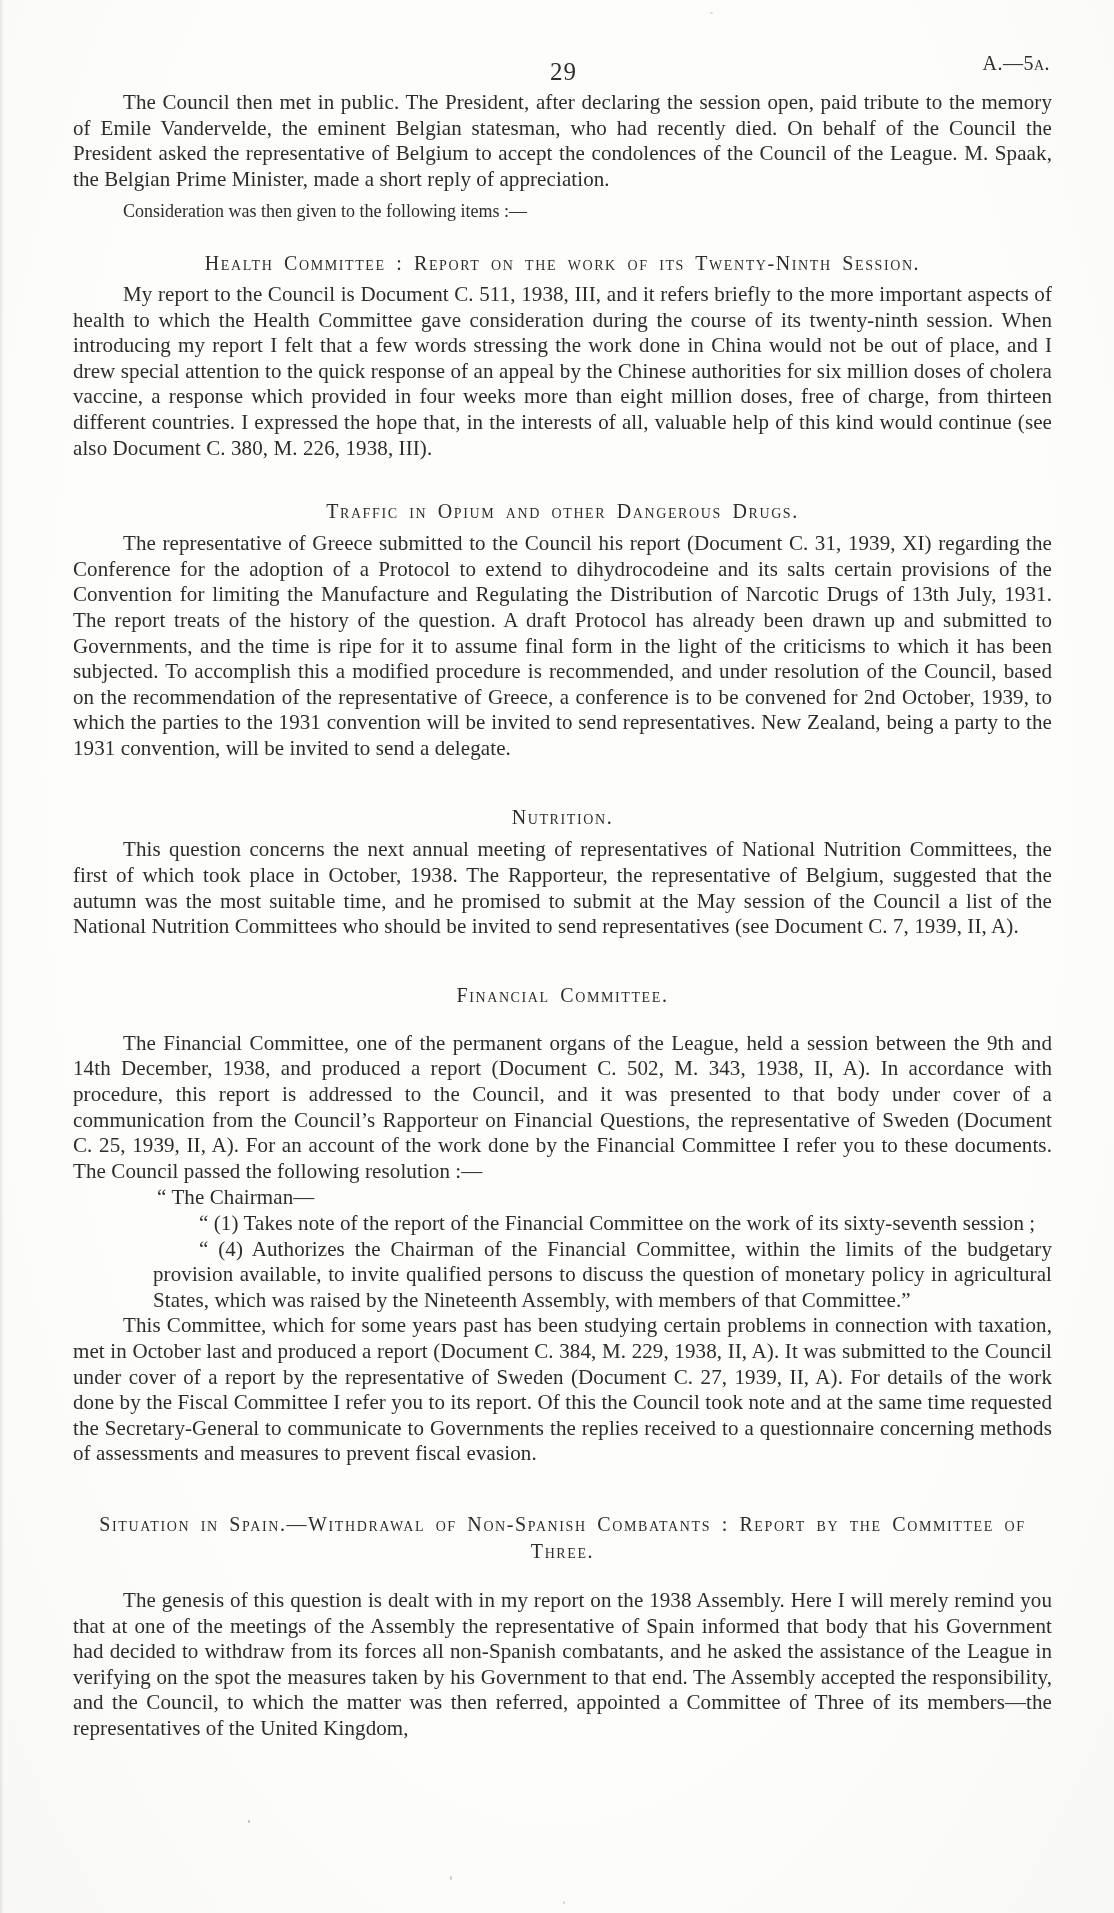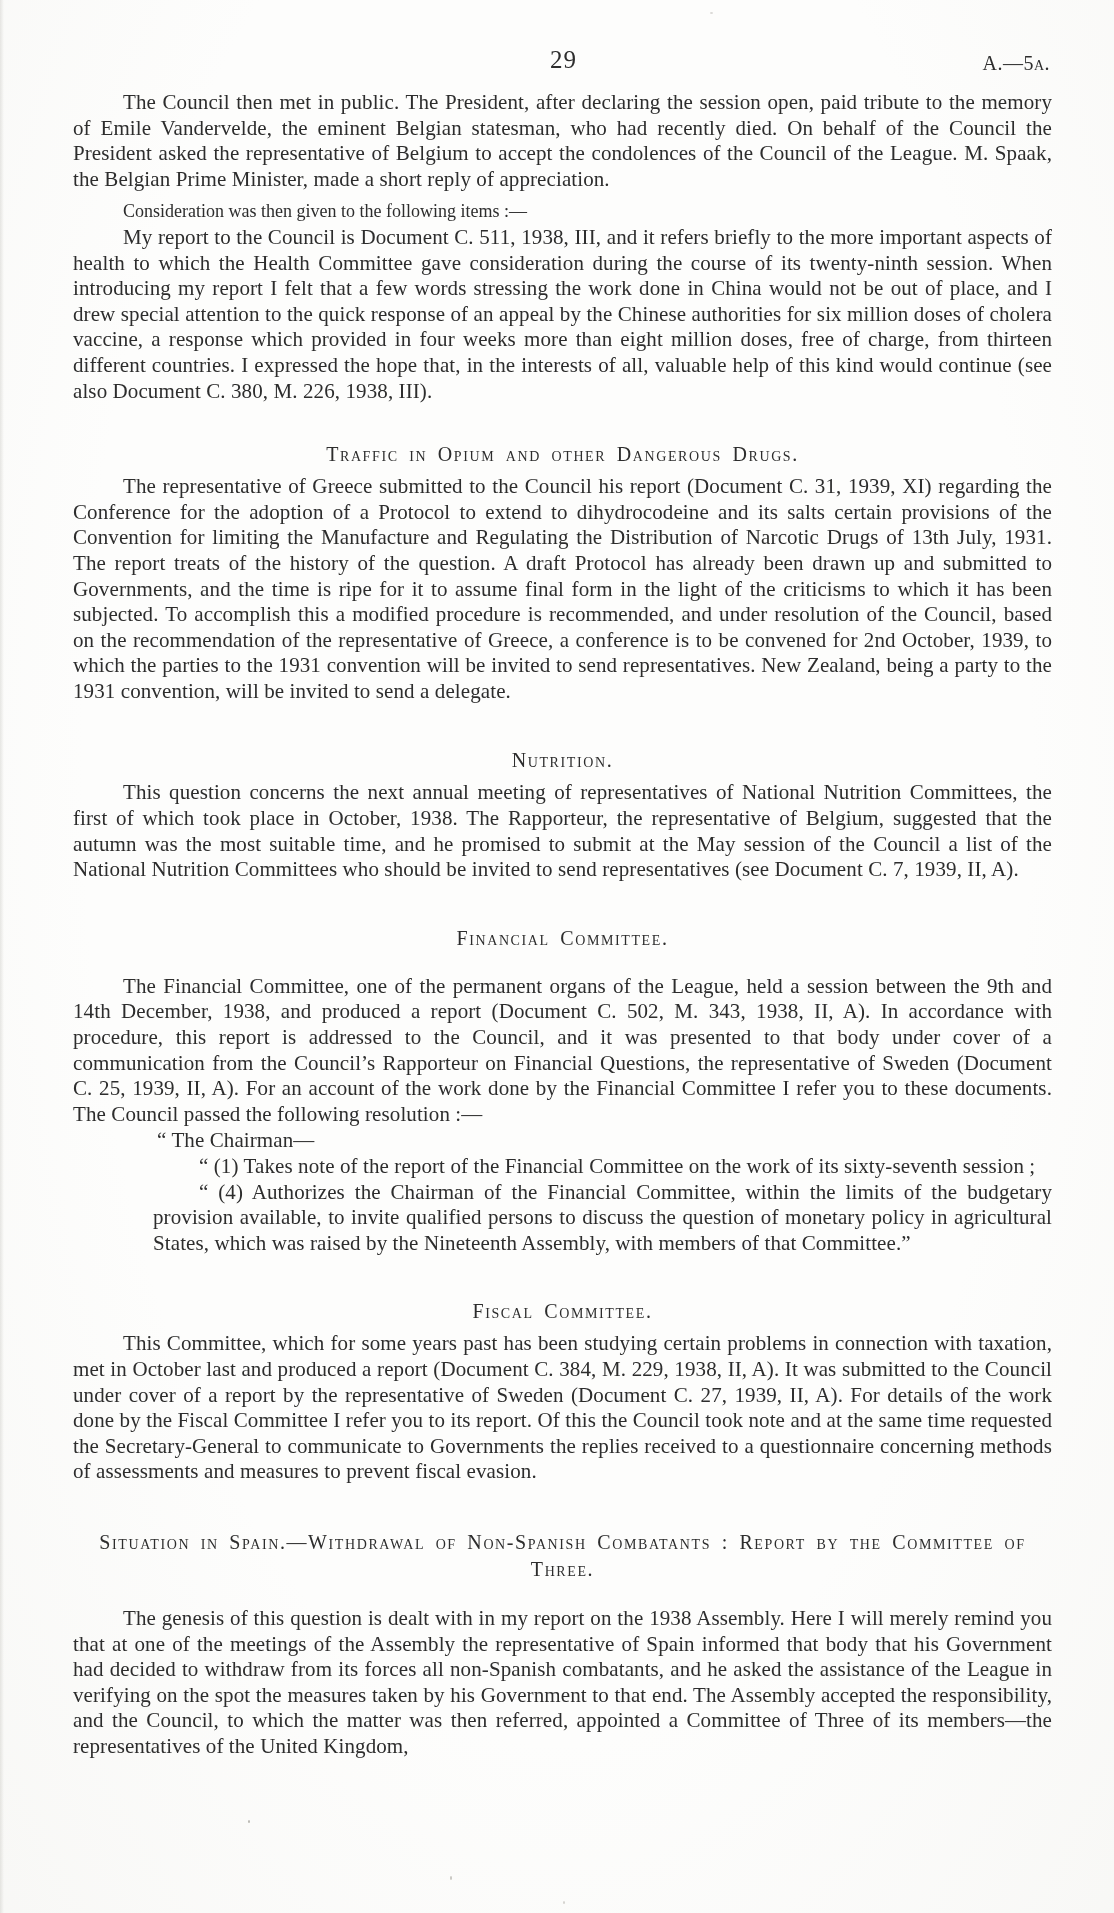--- a/index.html
+++ b/index.html
@@ -20,21 +20,21 @@
     overflow: hidden;
   }
   .doc-header {
     position: relative;
     height: 34px;
     margin-bottom: 10px;
   }
   .page-number {
     position: absolute;
     left: 50%;
-    top: 0;
+    top: 12px;
     transform: translateX(-46%);
     font-size: 25px;
     letter-spacing: 1px;
   }
   .doc-ref {
     position: absolute;
     right: 2px;
     top: 6px;
     font-size: 20px;
     font-variant: small-caps;
@@ -118,20 +118,21 @@
 
   <header class="doc-header">
     <span class="page-number">29</span>
     <span class="doc-ref">A.—5a.</span>
   </header>
 
   <p class="body-para">The Council then met in public.  The President, after declaring the session open, paid tribute to the memory of Emile Vandervelde, the eminent Belgian statesman, who had recently died.  On behalf of the Council the President asked the representative of Belgium to accept the condolences of the Council of the League.  M. Spaak, the Belgian Prime Minister, made a short reply of appreciation.</p>
   <p class="items-line">Consideration was then given to the following items :—</p>
 
   <section>
+    <h2 class="section-heading hm-1">Health Committee :  Report on the work of its Twenty-Ninth Session.</h2>
     <p class="body-para">My report to the Council is Document C. 511, 1938, III, and it refers briefly to the more important aspects of health to which the Health Committee gave consideration during the course of its twenty-ninth session.  When introducing my report I felt that a few words stressing the work done in China would not be out of place, and I drew special attention to the quick response of an appeal by the Chinese authorities for six million doses of cholera vaccine, a response which provided in four weeks more than eight million doses, free of charge, from thirteen different countries.  I expressed the hope that, in the interests of all, valuable help of this kind would continue (see also Document C. 380, M. 226, 1938, III).</p>
   </section>
 
   <section>
     <h2 class="section-heading hm-2">Traffic in Opium and other Dangerous Drugs.</h2>
     <p class="body-para">The representative of Greece submitted to the Council his report (Document C. 31, 1939, XI) regarding the Conference for the adoption of a Protocol to extend to dihydrocodeine and its salts certain provisions of the Convention for limiting the Manufacture and Regulating the Distribution of Narcotic Drugs of 13th July, 1931.  The report treats of the history of the question.  A draft Protocol has already been drawn up and submitted to Governments, and the time is ripe for it to assume final form in the light of the criticisms to which it has been subjected.  To accomplish this a modified procedure is recommended, and under resolution of the Council, based on the recommendation of the representative of Greece, a conference is to be convened for 2nd October, 1939, to which the parties to the 1931 convention will be invited to send representatives.  New Zealand, being a party to the 1931 convention, will be invited to send a delegate.</p>
   </section>
 
   <section>
     <h2 class="section-heading hm-3">Nutrition.</h2>
@@ -142,21 +143,20 @@
     <h2 class="section-heading hm-4">Financial Committee.</h2>
     <p class="body-para">The Financial Committee, one of the permanent organs of the League, held a session between the 9th and 14th December, 1938, and produced a report (Document C. 502, M. 343, 1938, II, A). In accordance with procedure, this report is addressed to the Council, and it was presented to that body under cover of a communication from the Council’s Rapporteur on Financial Questions, the representative of Sweden (Document C. 25, 1939, II, A).  For an account of the work done by the Financial Committee I refer you to these documents.  The Council passed the following resolution :—</p>
     <blockquote class="resolution">
       <p class="res-line res-intro">“ The Chairman—</p>
       <p class="res-line res-item">“ (1) Takes note of the report of the Financial Committee on the work of its sixty-seventh session ;</p>
       <p class="res-line res-item">“ (4) Authorizes the Chairman of the Financial Committee, within the limits of the budgetary provision available, to invite qualified persons to discuss the question of monetary policy in agricultural States, which was raised by the Nineteenth Assembly, with members of that Committee.”</p>
     </blockquote>
   </section>
 
   <section>
-    <h2 class="section-heading hm-5">Fiscal Committee.</h2>
     <p class="body-para">This Committee, which for some years past has been studying certain problems in connection with taxation, met in October last and produced a report (Document C. 384, M. 229, 1938, II, A).  It was submitted to the Council under cover of a report by the representative of Sweden (Document C. 27, 1939, II, A).  For details of the work done by the Fiscal Committee I refer you to its report.  Of this the Council took note and at the same time requested the Secretary-General to communicate to Governments the replies received to a questionnaire concerning methods of assessments and measures to prevent fiscal evasion.</p>
   </section>
 
   <section>
     <h2 class="section-heading hm-6 heading-spain">Situation in Spain.—Withdrawal of Non-Spanish Combatants :  Report by the Committee of Three.</h2>
     <p class="body-para">The genesis of this question is dealt with in my report on the 1938 Assembly.  Here I will merely remind you that at one of the meetings of the Assembly the representative of Spain informed that body that his Government had decided to withdraw from its forces all non-Spanish combatants, and he asked the assistance of the League in verifying on the spot the measures taken by his Government to that end.  The Assembly accepted the responsibility, and the Council, to which the matter was then referred, appointed a Committee of Three of its members—the representatives of the United Kingdom,</p>
   </section>
 </div>
 
 </body></html>

